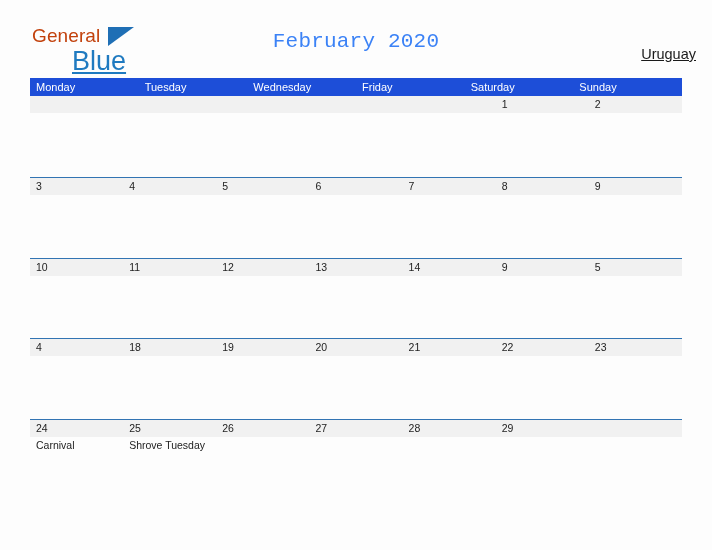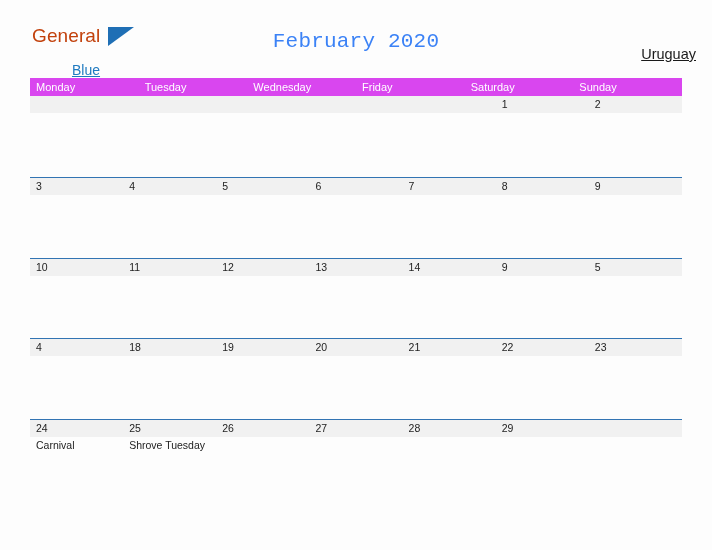--- a/index.html
+++ b/index.html
@@ -52,23 +52,23 @@
     position: absolute;
     left: 76px;
     top: 1px;
     width: 0;
     height: 0;
     border-left: 26px solid #1f6fb5;
     border-bottom: 19px solid transparent;
   }
   .logo-row2 {
     display: block;
-    font-size: 14px;
+    font-size: 27px;
     color: #1f7ac0;
-    margin-top: 15px;
+    margin-top: 0;
     padding-left: 40px;
     height: 22px;
     text-decoration: underline;
   }
 
   .cal-title {
     position: absolute;
     left: 0;
     right: 0;
     top: 30px;
@@ -92,21 +92,21 @@
   
   .calendar {
     position: absolute;
     left: 30px;
     top: 78px;
     width: 652px;
   }
 
   .dow-row {
     display: flex;
-    background: #d946ef;
+    background: #1d4ed8;
     height: 18px;
   }
   .dow-cell {
     flex: 1 1 0;
     color: #ffffff;
     font-size: 11px;
     line-height: 18px;
     padding-left: 6px;
     box-sizing: border-box;
     white-space: nowrap;

